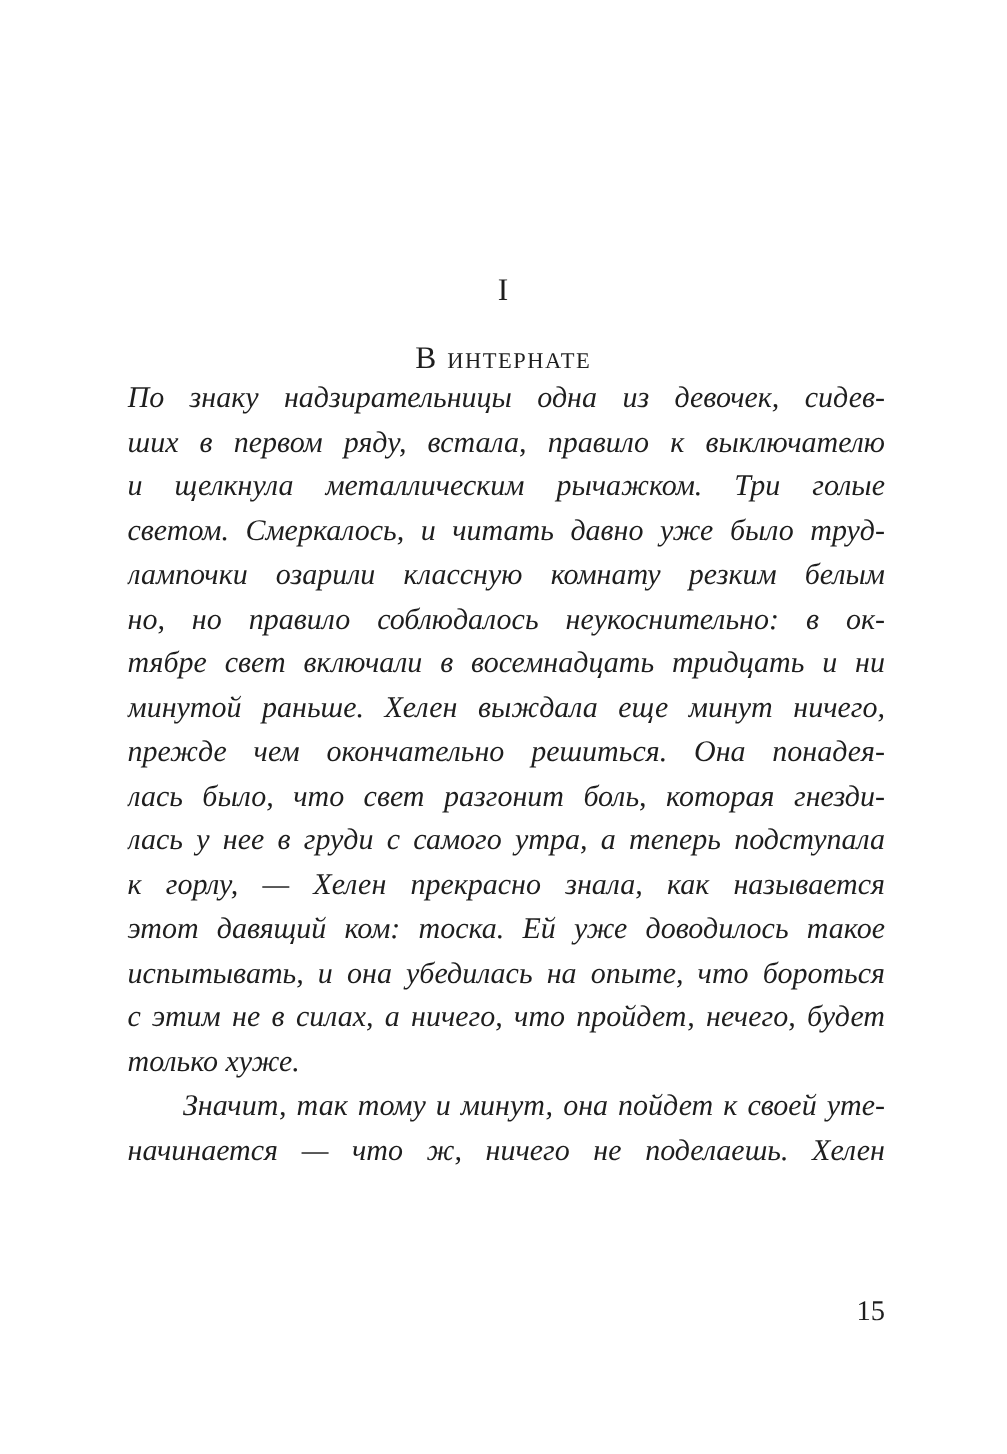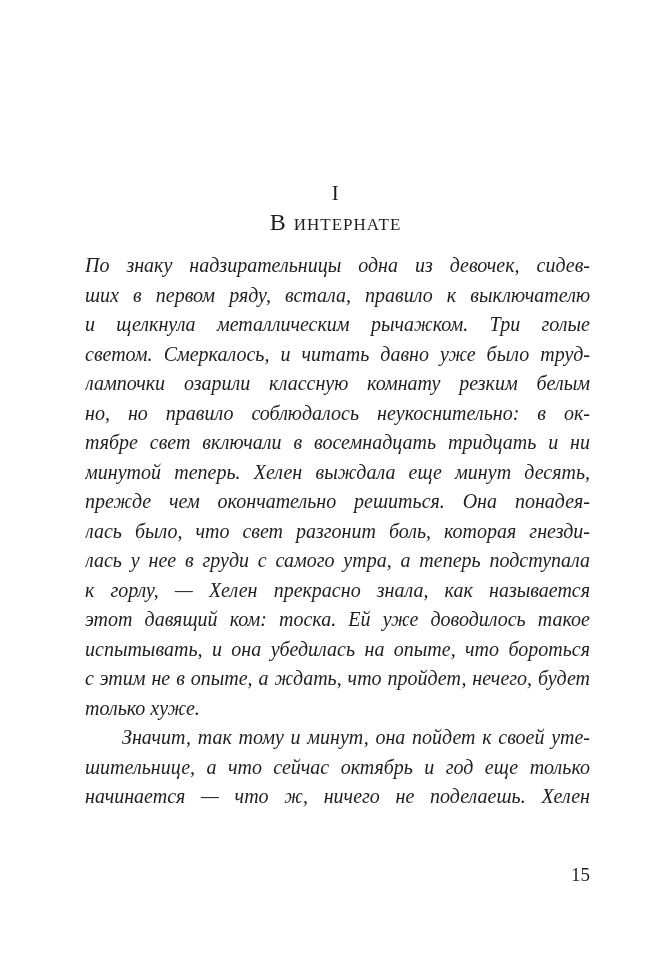--- a/index.html
+++ b/index.html
@@ -21,25 +21,25 @@
     top: 181px;
     left: 0;
     width: 100%;
     text-align: center;
     font-size: 21px;
     line-height: 24px;
     letter-spacing: 0.5px;
   }
   .chapter-title {
     position: absolute;
-    top: 209px;
+    top: 225px;
     left: 0;
     width: 100%;
     text-align: center;
-    font-size: 24px;
+    font-size: 21px;
     line-height: 26px;
     font-variant: small-caps;
     letter-spacing: 1px;
   }
   .body-text {
     position: absolute;
     top: 251px;
     left: 85px;
     width: 505px;
     font-size: 20px;
@@ -74,27 +74,26 @@
   <div class="chapter-number">I</div>
   <div class="chapter-title">В интернате</div>
   <div class="body-text">
       <div class="line">По знаку надзирательницы одна из девочек, сидев-</div>
       <div class="line">ших в первом ряду, встала, правило к выключателю</div>
       <div class="line">и щелкнула металлическим рычажком. Три голые</div>
       <div class="line">светом. Смеркалось, и читать давно уже было труд-</div>
       <div class="line">лампочки озарили классную комнату резким белым</div>
       <div class="line">но, но правило соблюдалось неукоснительно: в ок-</div>
       <div class="line">тябре свет включали в восемнадцать тридцать и ни</div>
-      <div class="line">минутой теперь. Хелен выждала еще минут десять,</div>
+      <div class="line">минутой раньше. Хелен выждала еще минут ничего,</div>
       <div class="line">прежде чем окончательно решиться. Она понадея-</div>
       <div class="line">лась было, что свет разгонит боль, которая гнезди-</div>
       <div class="line">лась у нее в груди с самого утра, а теперь подступала</div>
       <div class="line">к горлу, — Хелен прекрасно знала, как называется</div>
       <div class="line">этот давящий ком: тоска. Ей уже доводилось такое</div>
       <div class="line">испытывать, и она убедилась на опыте, что бороться</div>
-      <div class="line">с этим не в опыте, а ждать, что пройдет, нечего, будет</div>
+      <div class="line">с этим не в силах, а ничего, что пройдет, нечего, будет</div>
       <div class="line last-left">только хуже.</div>
       <div class="line indent">Значит, так тому и минут, она пойдет к своей уте-</div>
-      <div class="line">шительнице, а что сейчас октябрь и год еще только</div>
       <div class="line">начинается — что ж, ничего не поделаешь. Хелен</div>
     </div>
   <div class="page-number">15</div>
 </div>
 
 </body></html>

